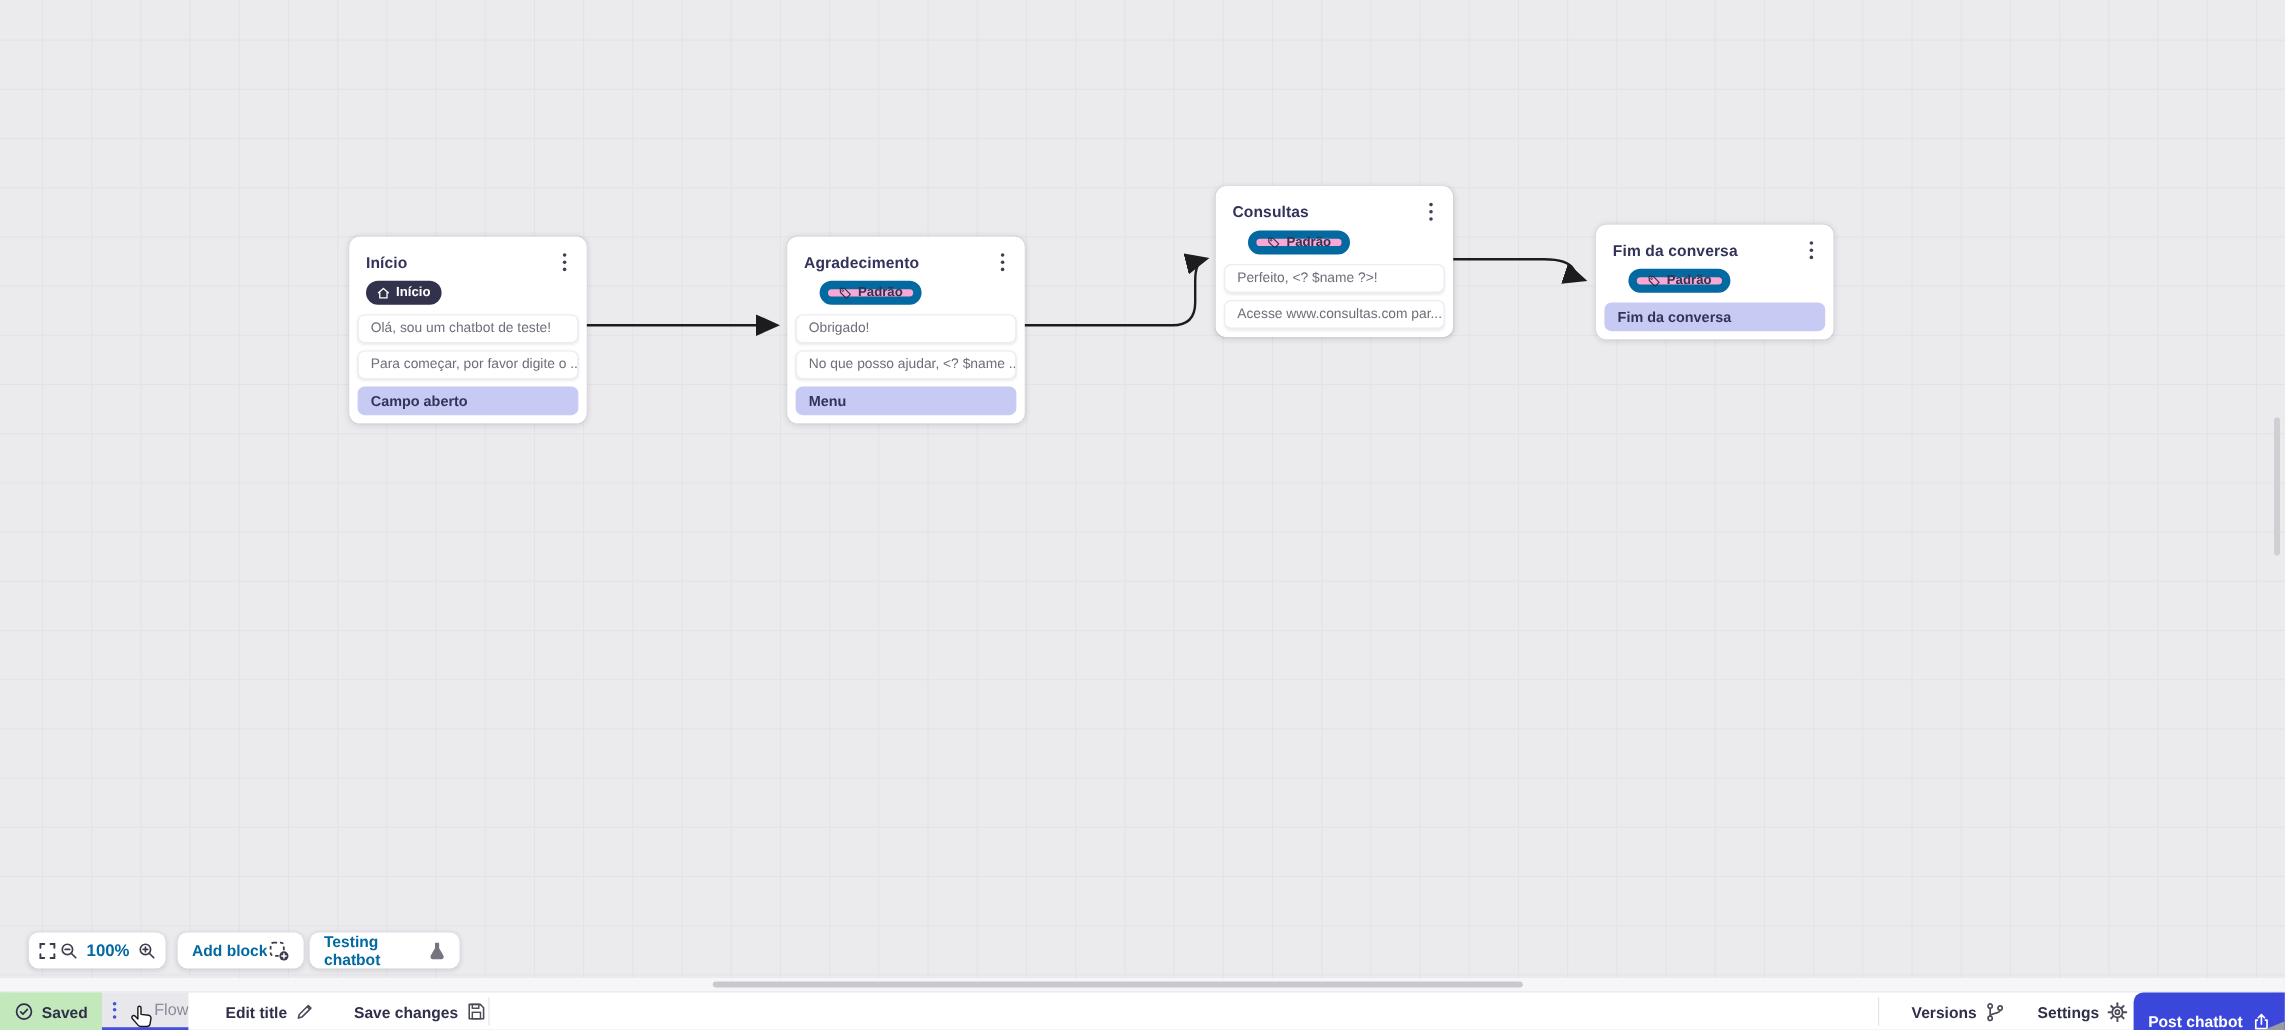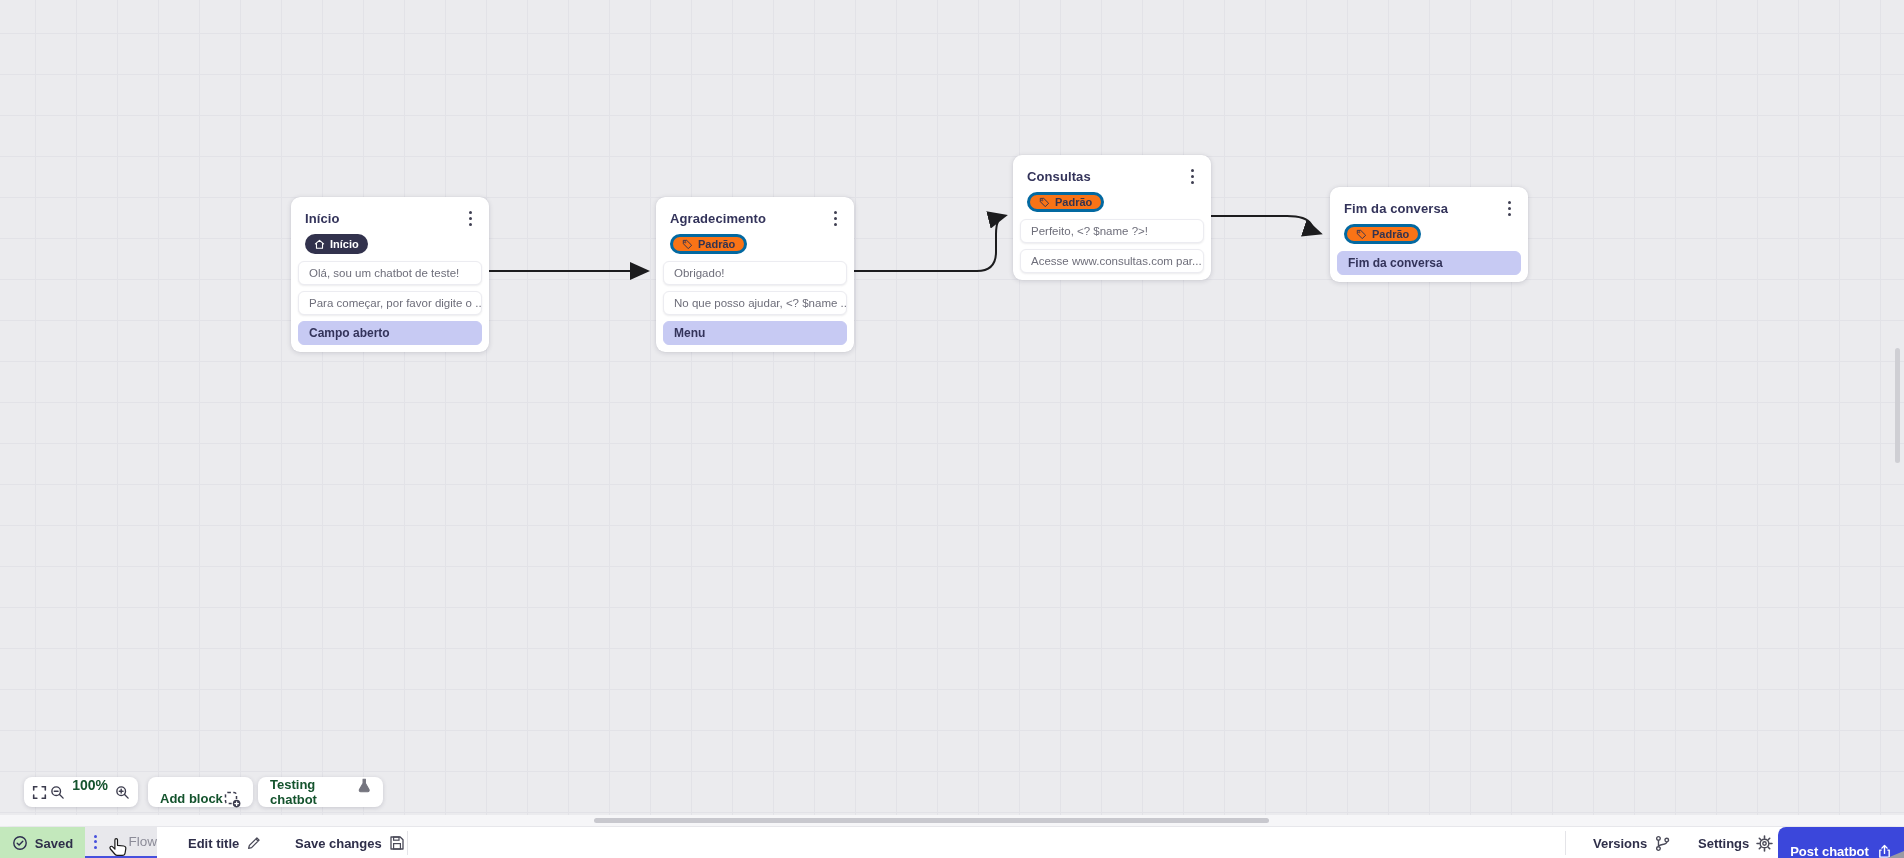--- a/index.html
+++ b/index.html
@@ -25,35 +25,35 @@
     padding:0 12px 0 14px; height:20px; }
   .node-title { font-size:13px; font-weight:700; color:#33335a; letter-spacing:.1px; }
   .kebab { width:14px; height:18px; display:flex; flex-direction:column;
     align-items:center; justify-content:center; gap:3px; cursor:pointer; }
   .kebab i { width:3px; height:3px; border-radius:50%; background:#3f3f52; display:block; }
 
   .badge-row { padding:6px 14px 0 14px; }
   .badge { display:inline-flex; align-items:center; gap:5px; height:20px;
     padding:0 9px; border-radius:11px; font-size:11px; font-weight:700; }
   .badge-dark { background:#32324d; color:#ffffff; }
-  .badge-outline { background:#f97316; color:#33334f; border:3px solid #0369a1; }
+  .badge-outline { background:#f9a8d4; color:#33334f; border:7px solid #0369a1;margin-left:13px; }
 
   .node-body { margin-top:7px; padding:0 7px; }
   .msg { height:24px; margin-bottom:6px; display:flex; align-items:center;
     padding:0 10px; border-radius:6px; font-size:11.5px; color:#6e6e7a;
     background:#ffffff; border:1px solid #ececf1;
     box-shadow:0 1px 2px rgba(40,40,60,.09); white-space:nowrap; overflow:hidden; }
   .msg:last-child { margin-bottom:0; }
   .msg.highlight { background:#c7caf3; border:1px solid #c7caf3; box-shadow:none;
     color:#33335a; font-weight:700; font-size:12px; }
 
   
   .pill { position:absolute; height:30px; background:#ffffff; border-radius:8px;
-    box-shadow:0 1px 4px rgba(45,45,70,.18); display:flex; 
-    color:#14532d; font-size:13px; font-weight:700; }
+    box-shadow:0 1px 4px rgba(45,45,70,.18); display:flex; align-items:center;
+    color:#0369a1; font-size:13px; font-weight:700; }
   .pill .icon-btn { display:flex; align-items:center; justify-content:center;
     cursor:pointer; }
   .zoom-label { font-size:14px; font-weight:700; padding:0 4px; }
 
   
   .hscroll-track { position:absolute; left:0; bottom:0; width:1904px; height:11px;
     background:#f6f6f8; }
   .hscroll-thumb { position:absolute; left:594px; top:3px; width:675px; height:5px;
     border-radius:3px; background:#c8c8ce; cursor:pointer; }
   .vscroll-thumb { position:absolute; left:1895px; top:348px; width:5px; height:115px;

